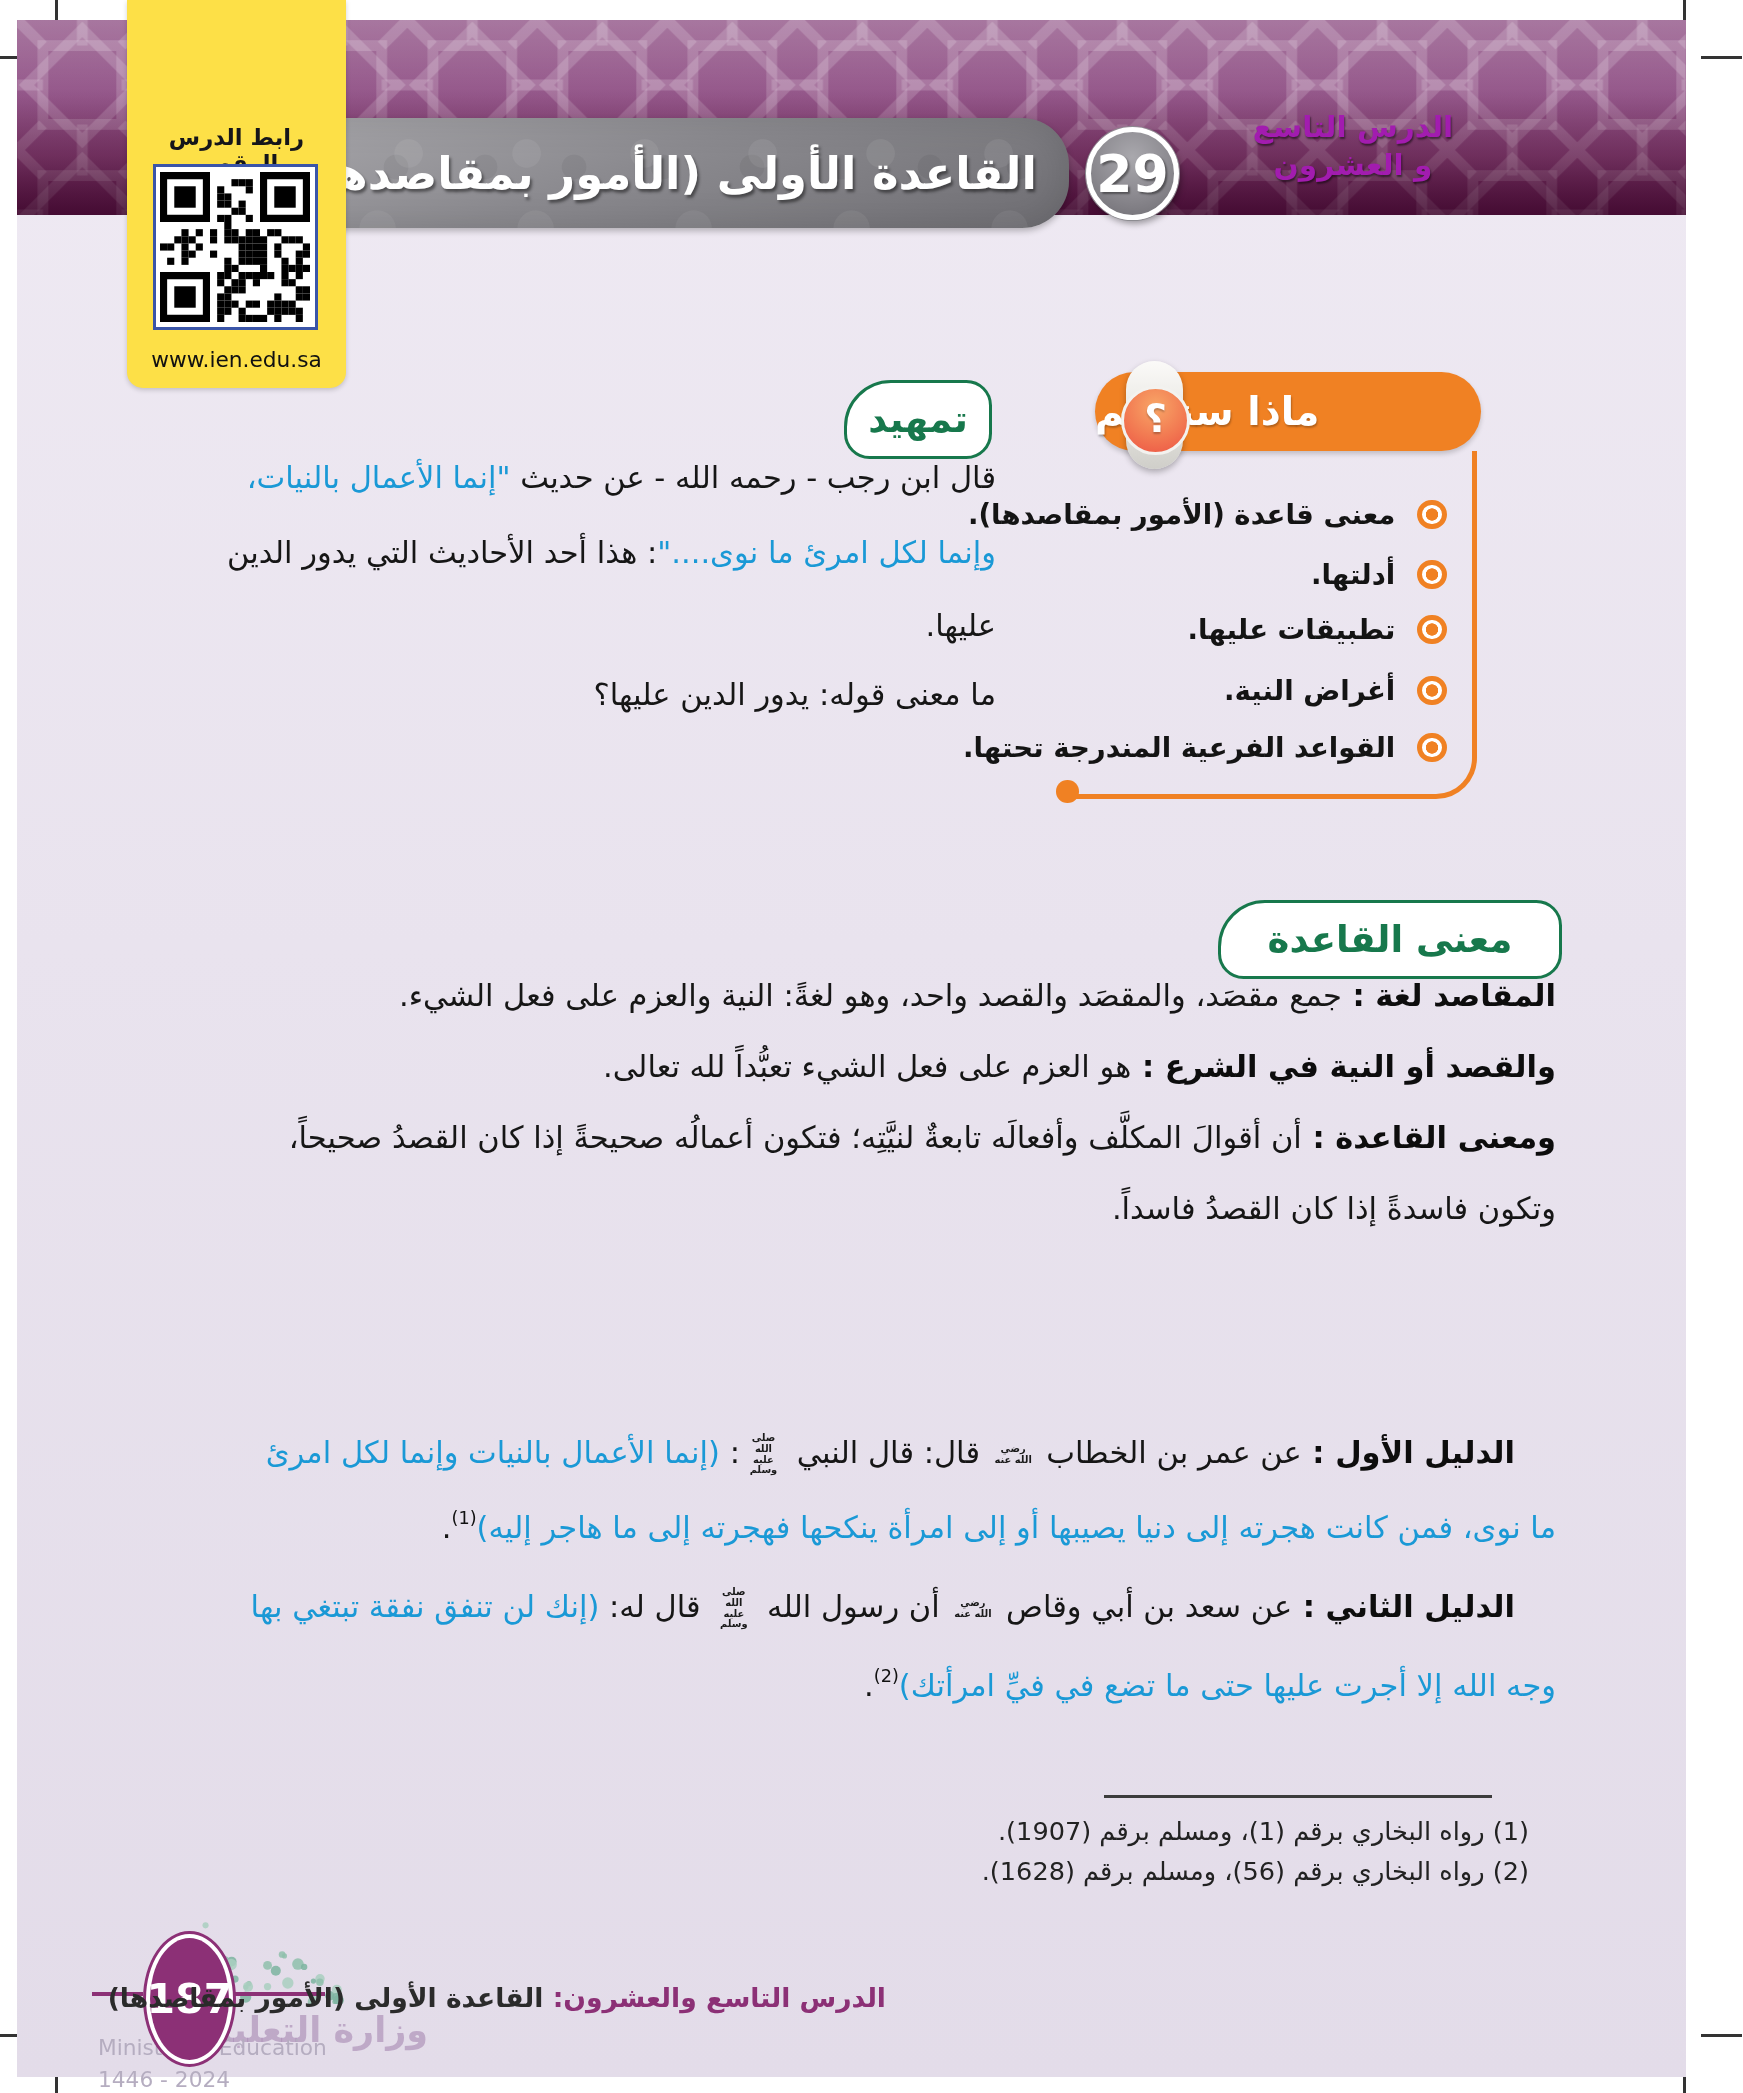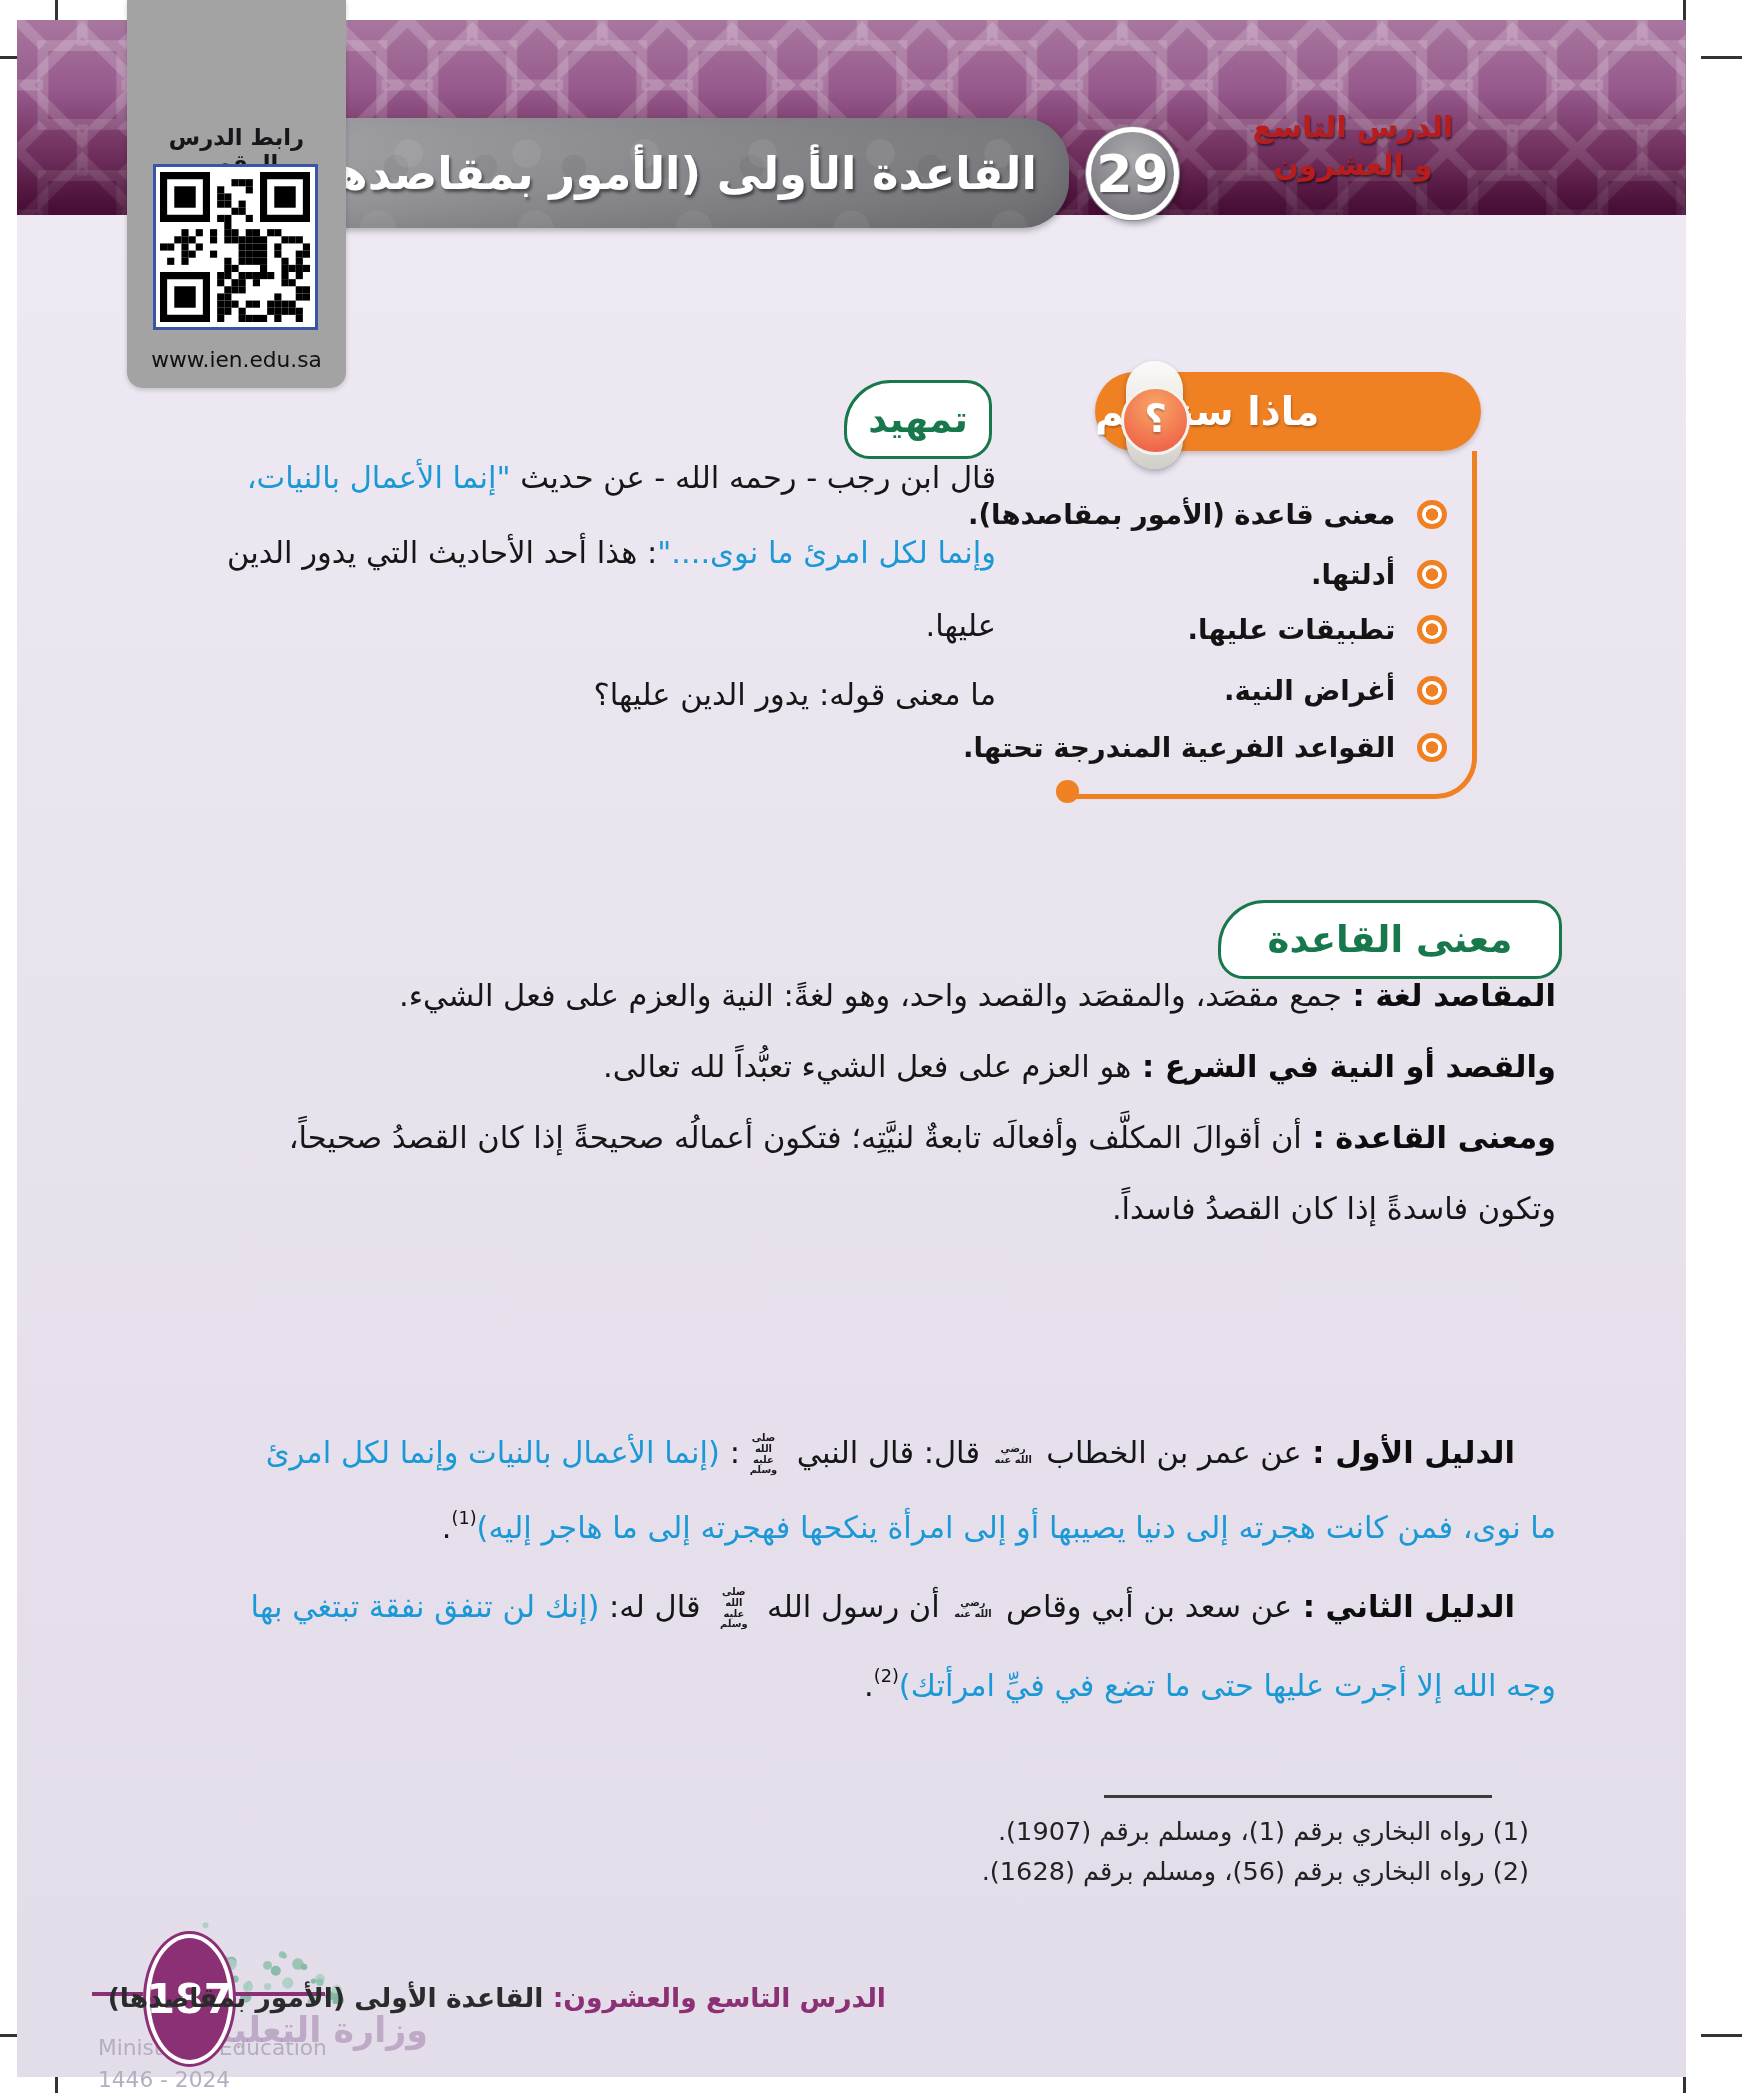--- a/index.html
+++ b/index.html
@@ -9,21 +9,21 @@
   .crop{position:absolute;background:#333;}
   
   .content{position:absolute;left:17.7px;top:19.7px;width:1669px;height:2057px;
            background:linear-gradient(180deg,#efeaf3 0%,#e9e3ee 45%,#e3dce9 100%);}
   
   .band{position:absolute;left:17.7px;top:19.7px;width:1669px;height:195px;
         background:linear-gradient(180deg,#a06b97 0%,#95588b 40%,#7c3b6c 75%,#611d4b 100%);overflow:hidden;}
   .band svg{position:absolute;left:0;top:0;}
   .band-shade{position:absolute;left:0;top:0;width:100%;height:100%;
         background:linear-gradient(180deg,rgba(255,255,255,.08) 0%,rgba(90,20,60,0) 35%,rgba(70,8,45,.30) 70%,rgba(50,0,35,.60) 100%);}
-  .qr-strip{position:absolute;left:128px;top:0;width:219px;height:388px;background:#a3a3a3;
+  .qr-strip{position:absolute;left:128px;top:0;width:219px;height:388px;background:#fde047;
         border-radius:0 0 15.8px 15.8px;z-index:5;box-shadow:0 2px 4.9px rgba(0,0,0,.18);}
   .qr-label{position:absolute;left:0;top:124px;width:100%;text-align:center;font-size:22.7px;
         font-weight:bold;color:#15151a;direction:rtl;}
   .qr-frame{position:absolute;left:25.6px;top:164px;width:150px;height:150px;border:3.9px solid #3a55a8;
         background:#fff;padding:4.9px;}
   .qr-url{position:absolute;left:0;top:347px;width:100%;text-align:center;font-size:21.7px;color:#111;direction:ltr;}
   .title-bar{position:absolute;left:268px;top:118px;width:802px;height:110px;border-radius:47px;
         background:linear-gradient(160deg,#a8a7ab 0%,#8b8a8f 45%,#6f6e73 100%);
         background-blend-mode:normal;z-index:2;display:flex;align-items:center;justify-content:center;
         box-shadow:inset 0 0 39px rgba(0,0,0,.12),0 3px 5.9px rgba(0,0,0,.25);}
@@ -33,21 +33,21 @@
                          radial-gradient(circle at 45% 55%,rgba(0,0,0,.05) 0 11.8px,transparent 12.8px);
         background-size:118px 118px,158px 158px,89px 89px;}
   .title-text{position:relative;color:#ffffff;font-weight:bold;font-size:45px;direction:rtl;
         text-shadow:2px 3px 3px rgba(0,0,0,.45);letter-spacing:1px;}
   .num-circle{position:absolute;left:1087px;top:127px;width:83px;height:83px;border:5.9px solid #ffffff;
         border-radius:50%;background:radial-gradient(circle at 50% 30%,#a9a8ad 0%,#8b898f 55%,#6e6c72 100%);
         display:flex;align-items:center;justify-content:center;z-index:3;
         box-shadow:0 0 0 1px #8d8c91,2px 3.9px 6.9px rgba(0,0,0,.35);}
   .num-circle span{color:#fff;font-size:52px;font-weight:bold;text-shadow:2px 2px 2px rgba(0,0,0,.4);}
   .lesson-label{position:absolute;left:1221px;top:108px;width:266px;text-align:center;z-index:3;
-        color:#b91c1c;font-weight:bold;font-size:29.6px;line-height:38px;direction:rtl;
+        color:#a21caf;font-weight:bold;font-size:29.6px;line-height:38px;direction:rtl;
         text-shadow:1px 2px 2px rgba(0,0,0,.5);}
   
   .pill{position:absolute;left:1096px;top:372px;width:386px;height:79px;background:#f08123;border-radius:41px;
         display:flex;align-items:center;justify-content:flex-end;padding-left:0;z-index:4;
         box-shadow:0 3px 4.9px rgba(0,0,0,.18);}
   .pill-text{color:#fff;font-weight:bold;font-size:39px;direction:rtl;margin-right:43px;
         text-shadow:1px 2px 2px rgba(0,0,0,.25);}
   .badge-cap{position:absolute;left:1127px;top:361px;width:57px;height:108px;border-radius:28.6px;
         background:linear-gradient(180deg,#fbfaf8 0%,#e4e3de 60%,#cfcec9 100%);z-index:5;
         box-shadow:0 3px 5.9px rgba(0,0,0,.28);}

